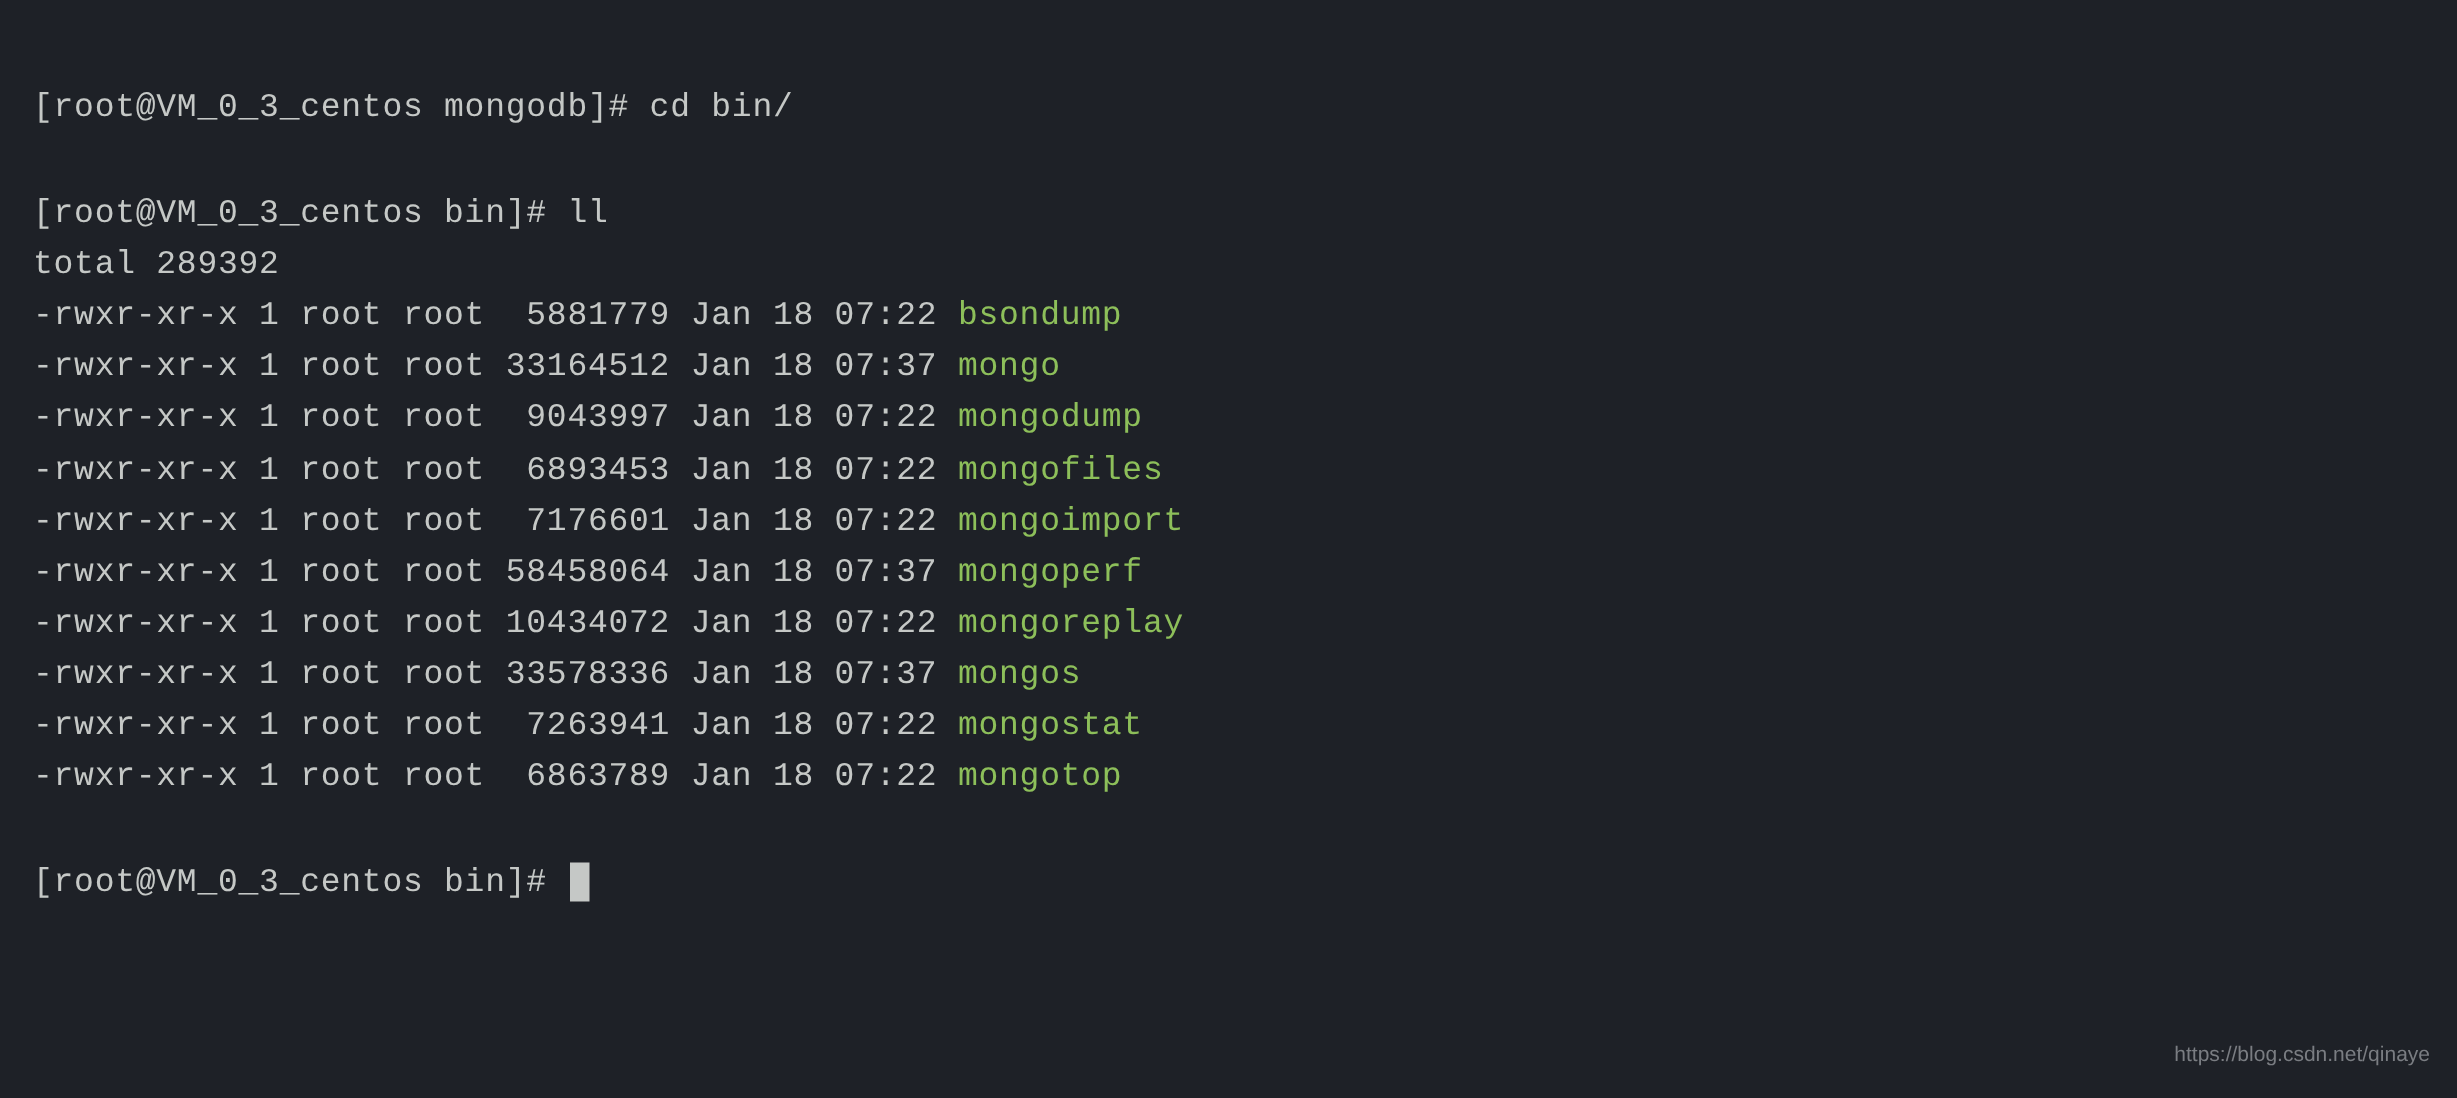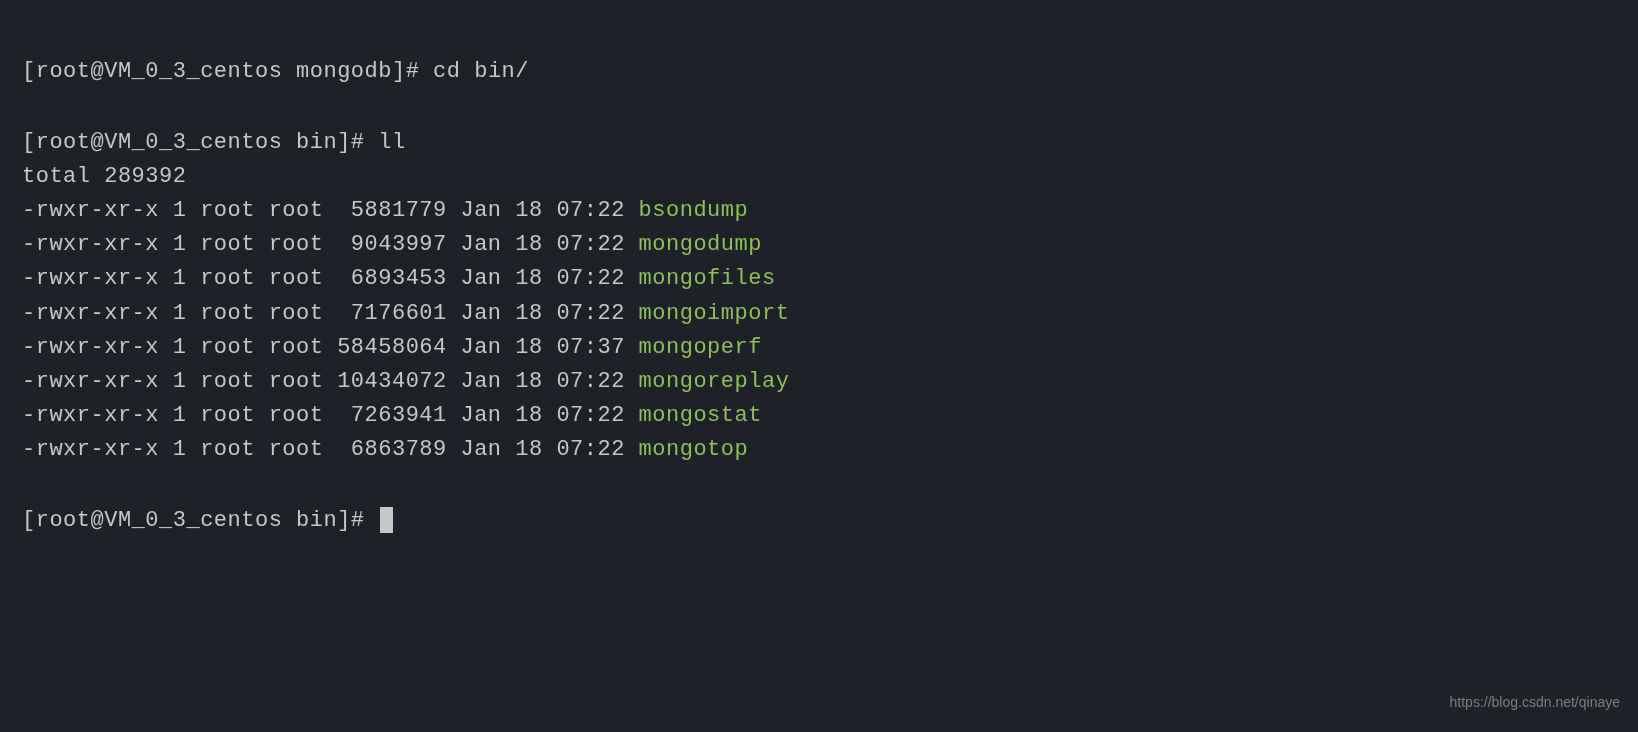--- a/index.html
+++ b/index.html
@@ -42,22 +42,24 @@
     }
   </style>
 </head>
 <body>
 
 <div id="terminal">
     <div class="prompt-line"><span class="prompt">[root@VM_0_3_centos mongodb]# </span><span class="cmd">cd bin/</span></div>
     <div class="prompt-line"><span class="prompt">[root@VM_0_3_centos bin]# </span><span class="cmd">ll</span></div>
     <div class="total-line">total 289392</div>
     <div class="file-row"><span>-rwxr-xr-x 1 root root  5881779 Jan 18 07:22 </span><span class="filename">bsondump</span></div>
+    <div class="file-row"><span>-rwxr-xr-x 1 root root 33164512 Jan 18 07:37 </span><span class="filename">mongo</span></div>
     <div class="file-row"><span>-rwxr-xr-x 1 root root  9043997 Jan 18 07:22 </span><span class="filename">mongodump</span></div>
     <div class="file-row"><span>-rwxr-xr-x 1 root root  6893453 Jan 18 07:22 </span><span class="filename">mongofiles</span></div>
     <div class="file-row"><span>-rwxr-xr-x 1 root root  7176601 Jan 18 07:22 </span><span class="filename">mongoimport</span></div>
     <div class="file-row"><span>-rwxr-xr-x 1 root root 58458064 Jan 18 07:37 </span><span class="filename">mongoperf</span></div>
     <div class="file-row"><span>-rwxr-xr-x 1 root root 10434072 Jan 18 07:22 </span><span class="filename">mongoreplay</span></div>
+    <div class="file-row"><span>-rwxr-xr-x 1 root root 33578336 Jan 18 07:37 </span><span class="filename">mongos</span></div>
     <div class="file-row"><span>-rwxr-xr-x 1 root root  7263941 Jan 18 07:22 </span><span class="filename">mongostat</span></div>
     <div class="file-row"><span>-rwxr-xr-x 1 root root  6863789 Jan 18 07:22 </span><span class="filename">mongotop</span></div>
     <div class="prompt-line"><span class="prompt">[root@VM_0_3_centos bin]# </span><span class="cursor"></span></div>
   </div>
 <div class="watermark">https://blog.csdn.net/qinaye</div>
 
 </body></html>

